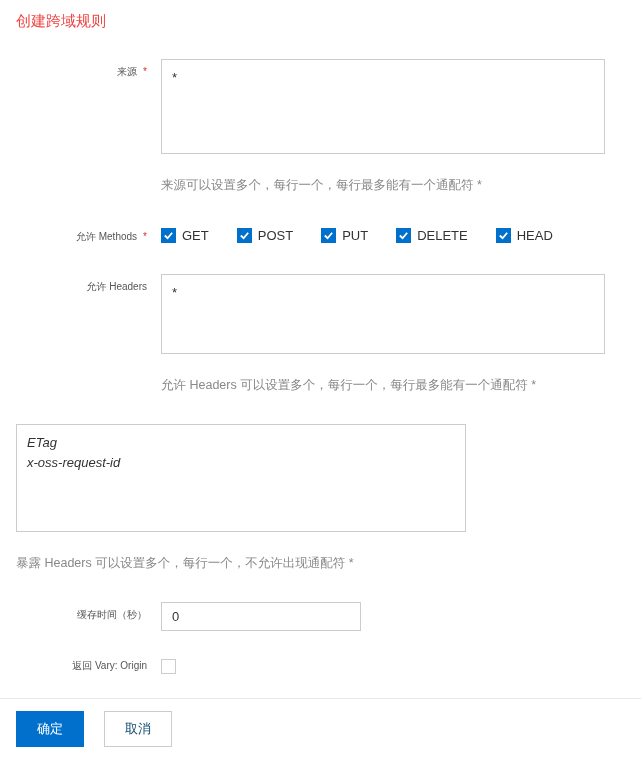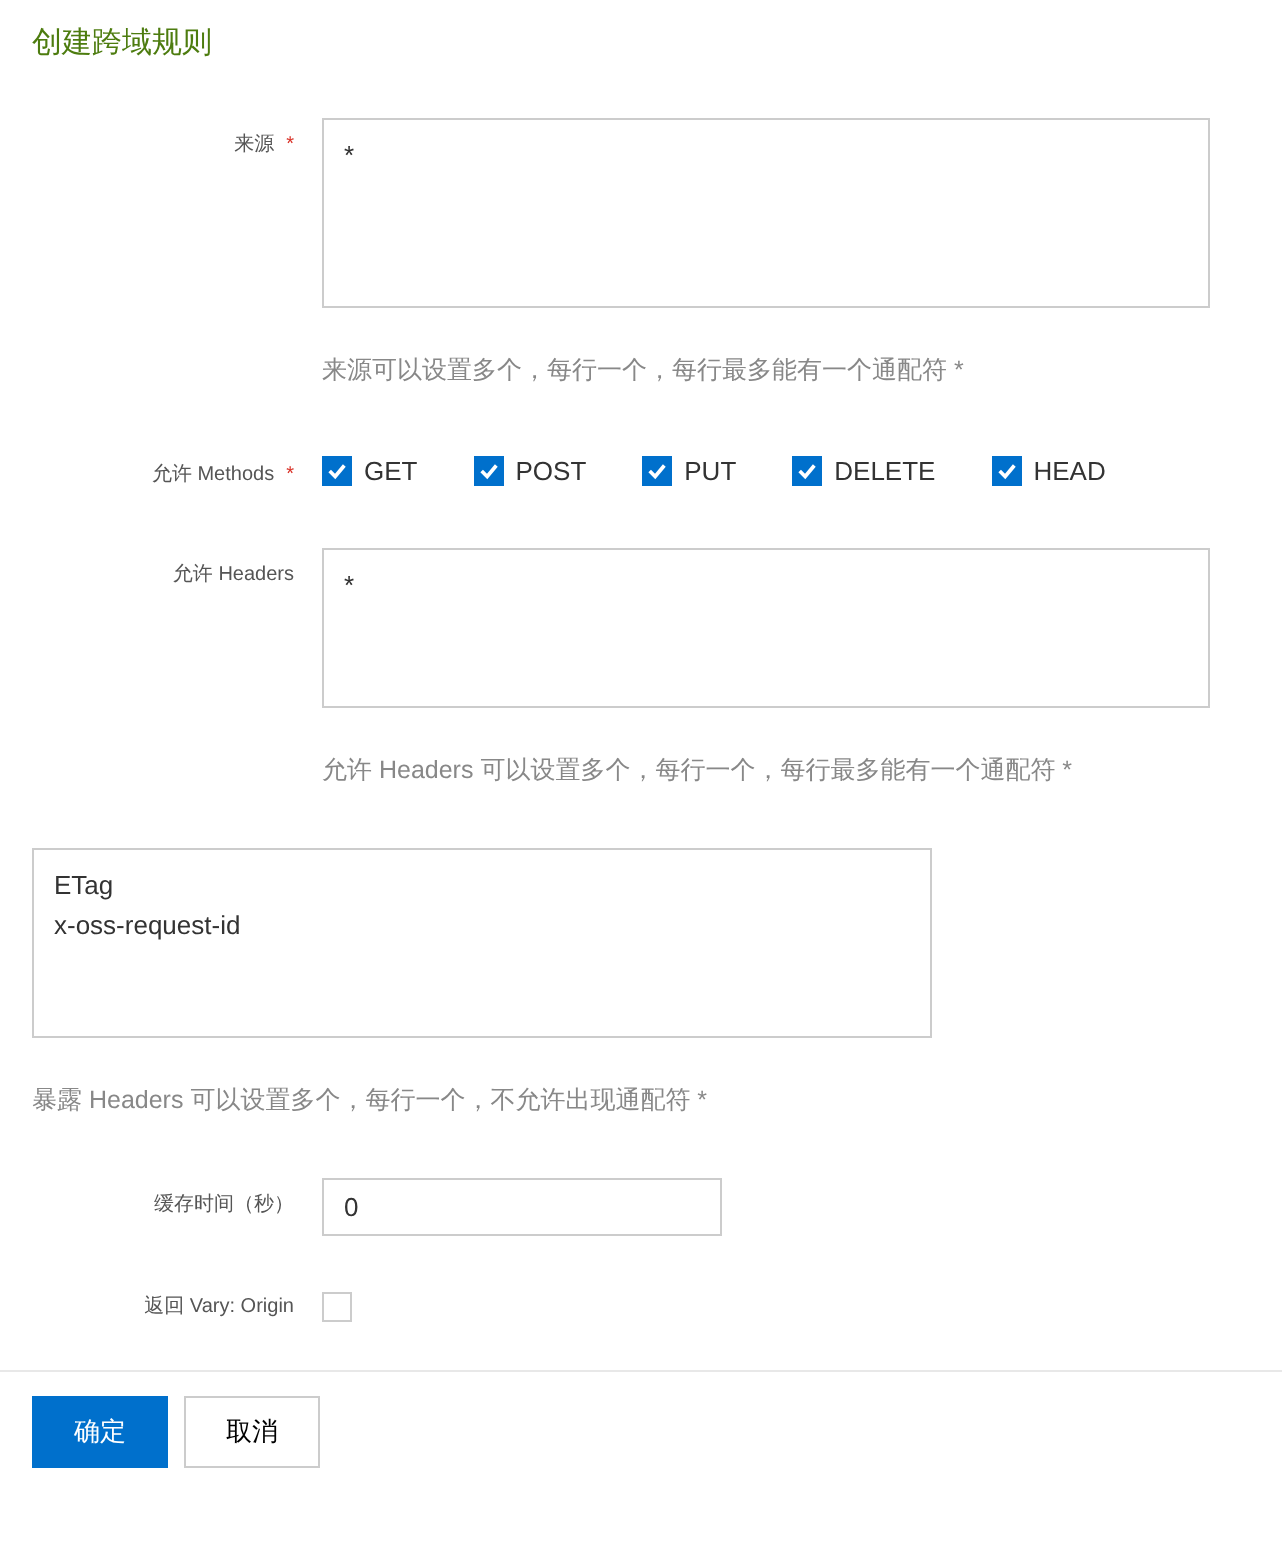--- a/index.html
+++ b/index.html
@@ -12,21 +12,21 @@
       font-size: 13px;
       color: #333;
       background: #fff;
       width: 641px;
     }
     .container {
       padding: 12px 16px 0 16px;
     }
     .title {
       font-size: 15px;
-      color: #4d7c0f;
+      color: #ef4444;
       margin-bottom: 28px;
       font-weight: normal;
     }
     .form-row {
       display: flex;
       margin-bottom: 10px;
     }
     .label-col {
       width: 145px;
       text-align: right;
@@ -55,21 +55,22 @@
       resize: none;
       line-height: 1.5;
     }
     .ta-origin {
       height: 95px;
     }
     .ta-allow-headers {
       height: 80px;
     }
     .ta-expose-headers {
-      height: 95px;
+      height: 108px;
+      font-style: italic;
     }
     .hint {
       color: #888;
       font-size: 12.5px;
       margin-top: 20px;
       margin-bottom: 20px;
     }
     .checkbox-group {
       display: flex;
       gap: 28px;
@@ -114,38 +115,38 @@
       width: 15px;
       height: 15px;
       border: 1px solid #ccc;
       background: #fff;
       margin-top: 6px;
     }
     .footer {
       border-top: 1px solid #e8e8e8;
       padding: 12px 16px;
       display: flex;
-      gap: 8px;
+      gap: 20px;
       margin-top: 14px;
     }
     .btn {
       padding: 8px 20px;
       font-size: 13px;
       cursor: pointer;
       border: 1px solid transparent;
       font-family: inherit;
     }
     .btn-primary {
       background: #0070cc;
       color: #fff;
       border-color: #0070cc;
     }
     .btn-default {
       background: #fff;
-      color: #000000;
+      color: #0c4a6e;
       border-color: #ccc;
     }
   </style>
 </head>
 <body>
 
 <div class="container">
   <h2 class="title">创建跨域规则</h2>
 
   <div class="form-row">

